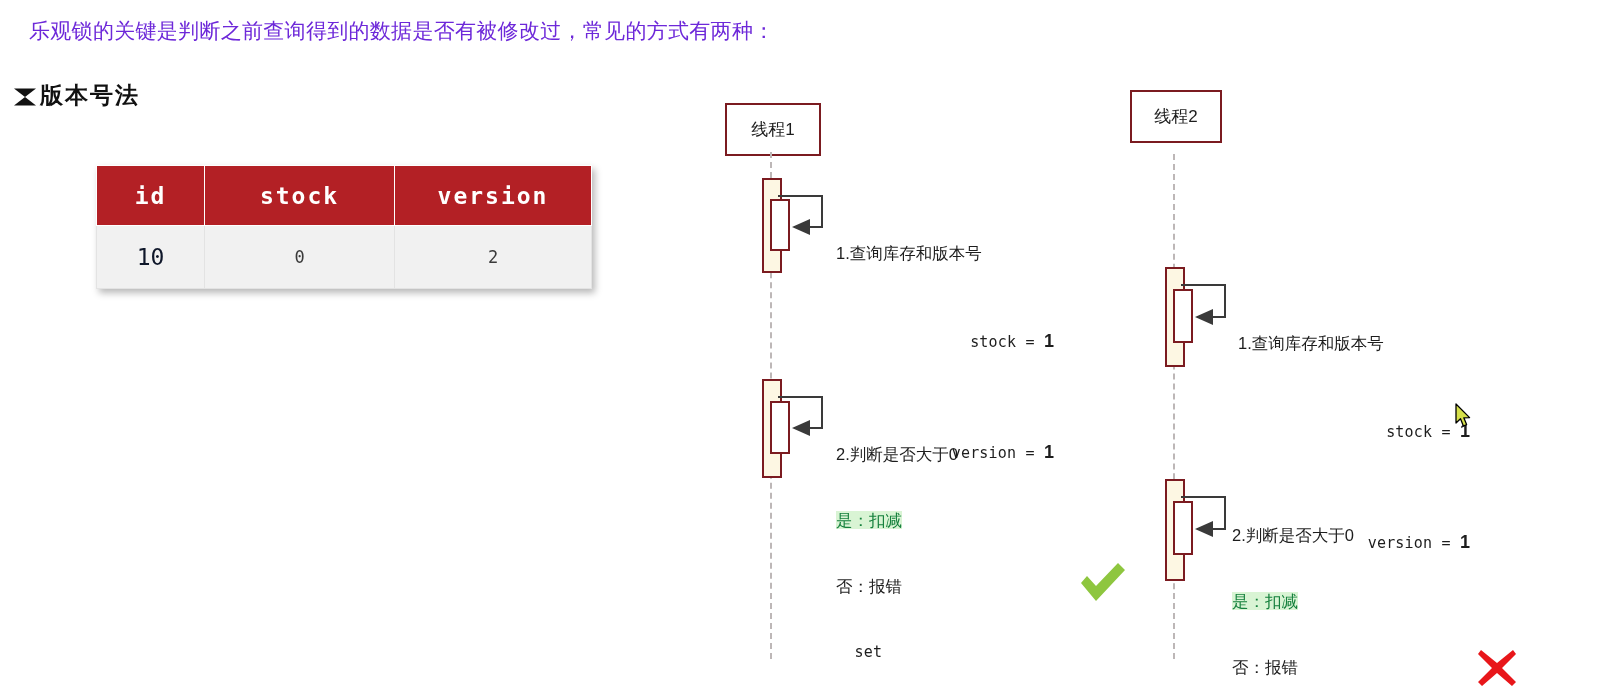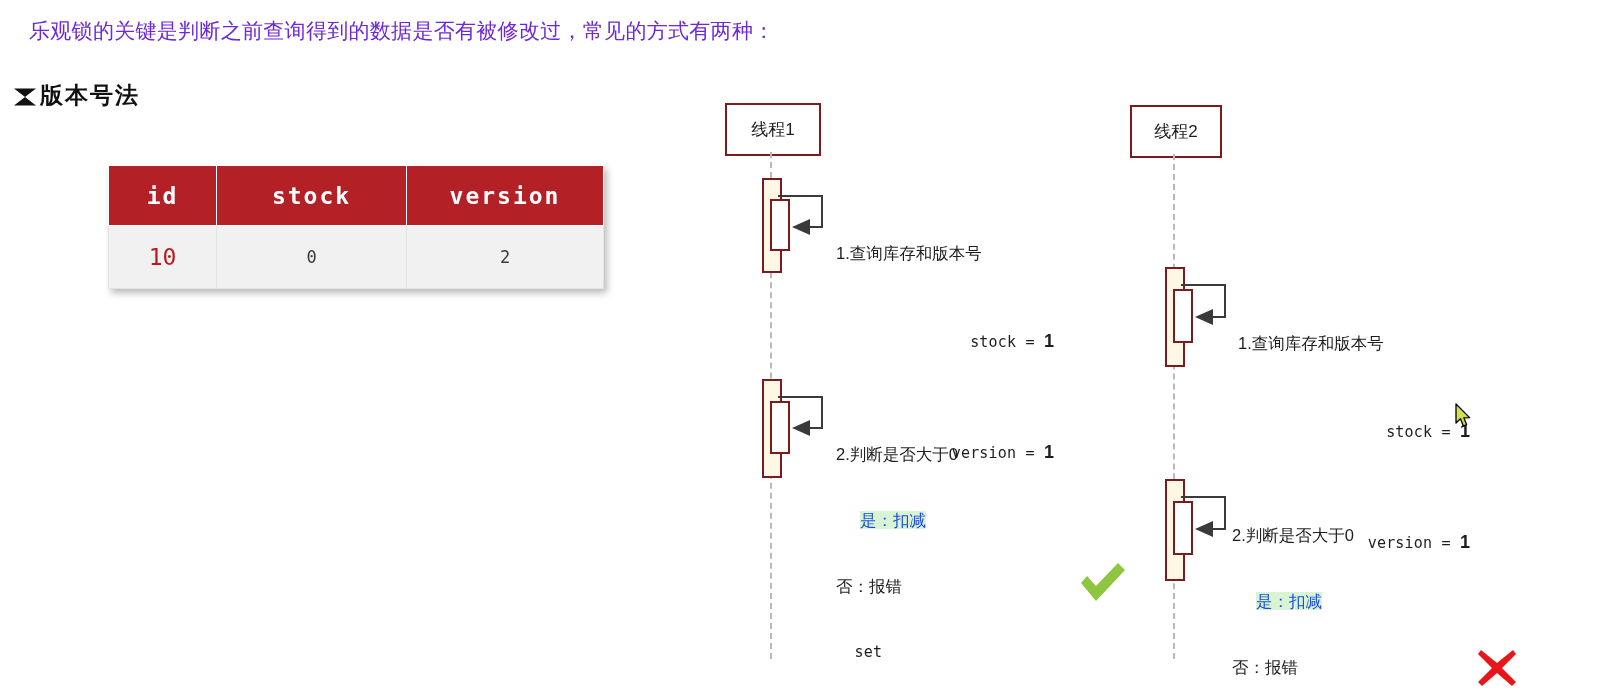--- a/index.html
+++ b/index.html
@@ -47,21 +47,21 @@
   }
   #bullet-heading .heading-text {
     font-size: 23px;
     font-weight: bold;
     letter-spacing: 2px;
     color: #111111;
   }
 
   
   #stock-table {
-    left: 108px;
+    left: 96px;
     top: 165px;
     border-collapse: collapse;
     box-shadow: 3px 4px 7px rgba(0,0,0,0.28);
     table-layout: fixed;
   }
   #stock-table th, #stock-table td {
     border: 1px solid #ffffff;
     text-align: center;
     font-family: "DejaVu Sans Mono", "Liberation Mono", monospace;
   }
@@ -72,40 +72,40 @@
     font-weight: bold;
     letter-spacing: 2px;
     height: 57px;
   }
   #stock-table td {
     background: #f1f1f1;
     color: #2b2b2b;
     height: 60px;
     border-color: #e3e3e3;
   }
-  #stock-table td.c-id   { font-size: 23px; color:#b91c1c; }
+  #stock-table td.c-id   { font-size: 23px; color:#0f172a; }
   #stock-table td.c-num  { font-size: 17px; color:#3a3a3a; }
   #stock-table col.w-id      { width: 108px; }
   #stock-table col.w-stock   { width: 190px; }
   #stock-table col.w-version { width: 197px; }
 
   
   #diagram { left: 0; top: 0; width: 1598px; height: 697px; pointer-events: none; }
 
   .actor-box {
     border: 2px solid #7b1b20;
     background: #ffffff;
     display: flex;
     align-items: center;
     justify-content: center;
     font-size: 17px;
     color: #1d1d1d;
   }
   #actor-thread1 { left: 725px; top: 103px; width: 92px;  height: 49px; }
-  #actor-thread2 { left: 1130px; top: 105px; width: 88px; height: 49px; }
+  #actor-thread2 { left: 1130px; top: 90px; width: 88px; height: 49px; }
 
   .lifeline {
     width: 0;
     border-left: 2px dashed #bdb7b7;
   }
   #lifeline-thread1 { left: 770px; top: 152px; height: 507px; }
   #lifeline-thread2 { left: 1173px; top: 154px; height: 505px; }
 
   
   .activation-outer {
@@ -142,22 +142,21 @@
     font-size: 15px;
     letter-spacing: 0.2px;
   }
   .note .bold1 {
     font-family: "Liberation Sans", sans-serif;
     font-weight: bold;
     font-size: 18px;
   }
   .hl-green {
     background: #d9f4d4;
-    color: #1d4ed8;
-    margin-left: 24px;
+    color: #15803d;
   }
   .note-line { white-space: pre; }
 
   #note1-t1 { left: 836px; top: 198px; }
   #note2-t1 { left: 836px; top: 399px; }
   #note1-t2 { left: 1238px; top: 288px; }
   #note2-t2 { left: 1232px; top: 480px; }
 
   .note-right { text-align: right; }
 

